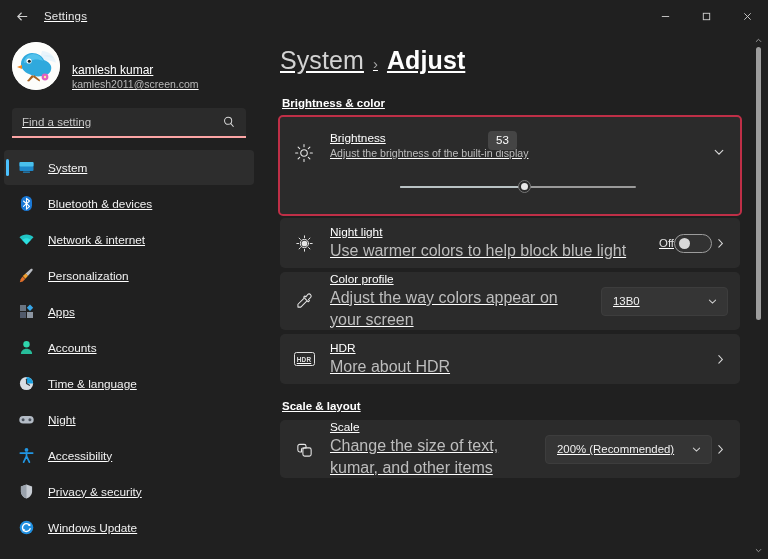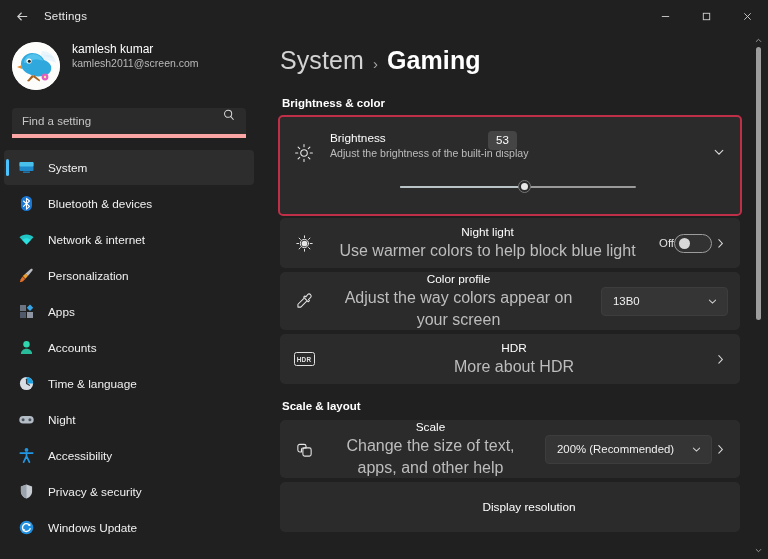--- a/index.html
+++ b/index.html
@@ -3,46 +3,46 @@
 <meta charset="utf-8">
 <style>
   * { margin:0; padding:0; box-sizing:border-box; }
   html,body{ background:#202020; }
   body{
     width:768px; height:559px; overflow:hidden;
     font-family:"Liberation Sans", sans-serif;
     color:#ffffff;
     -webkit-font-smoothing:antialiased;
   }
-  .window{ position:relative; width:768px; height:559px; background:#a16207; display:flex; flex-direction:column; }
+  .window{ position:relative; width:768px; height:559px; background:#a16207; display:flex; flex-direction:column;text-decoration:underline; }
 
   
   .titlebar{ height:32px; flex:0 0 32px; display:flex; align-items:center; background:#202020; }
   .tb-back{ width:44px; height:32px; display:flex; align-items:center; justify-content:center; color:#d0d0d0; }
   .tb-back svg{ width:15px; height:15px; }
   .tb-title{ font-size:11.5px; color:#e6e6e6; letter-spacing:.2px; }
   .tb-spacer{ flex:1; }
   .tb-btn{ width:41px; height:32px; display:flex; align-items:center; justify-content:center; color:#cfcfcf; }
   .tb-btn svg{ width:11px; height:11px; }
 
   
   .body{ flex:1; display:flex; min-height:0; }
 
   
   .sidebar{ width:262px; flex:0 0 262px; background:#202020; padding:0; display:flex; flex-direction:column; }
-  .account{ display:flex; align-items:flex-start; gap:12px; padding:10px 0 10px 12px; }
+  .account{ display:flex; align-items:flex-end; gap:12px; padding:10px 0 10px 12px; }
   .avatar{ width:48px; height:48px; border-radius:50%; background:#fdfdfb; position:relative; overflow:hidden; flex:0 0 48px; }
   .avatar svg{ position:absolute; inset:0; width:48px; height:48px; }
   .acct-text{ display:flex; flex-direction:column; gap:1px; min-width:0; }
   .acct-name{ font-size:12px; color:#ffffff; }
   .acct-mail{ font-size:10.5px; color:#b9b9b9; }
 
   .searchwrap{ padding:8px 16px 10px 12px; }
-  .search{ position:relative; height:30px; background:#2b2b2b; border-bottom:4px solid #fca5a5;
-           border-radius:4px 4px 0 0; display:flex; padding:0 10px; }
+  .search{ position:relative; height:30px; background:#2b2b2b; border-bottom:2px solid #fca5a5;
+           border-radius:4px 4px 0 0; display:flex; align-items:center; padding:0 10px; }
   .search input{ flex:1; background:transparent; border:0; outline:none; color:#e8e8e8; font-size:11.5px;
                  font-family:"Liberation Sans", sans-serif; }
   .search input::placeholder{ color:#c6c6c6; }
   .search-ico{ width:14px; height:14px; color:#d8d8d8; flex:0 0 14px; }
 
   .nav{ padding:2px 8px 0 4px; display:flex; flex-direction:column; gap:1px; }
   .nav-item{ position:relative; height:35px; display:flex; align-items:center; gap:13px; padding-left:14px;
              border-radius:4px; cursor:default; }
   .nav-item.active{ background:#2d2d2d; }
   .nav-item.active:before{ content:""; position:absolute; left:2px; top:9px; width:3px; height:17px;
@@ -55,21 +55,21 @@
   .content{ flex:1; position:relative; min-width:0; overflow:hidden; background:#202020; padding:0 0 0 10px; }
   .content-inner{ padding:14px 28px 0 8px; }
   .crumb{ display:flex; align-items:baseline; gap:9px; margin-bottom:22px; }
   .crumb-root{ font-size:25px; color:#d3d3d3; font-weight:400; letter-spacing:.1px; }
   .crumb-sep{ font-size:15px; color:#a5a5a5; }
   .crumb-leaf{ font-size:25px; color:#ffffff; font-weight:600; letter-spacing:.1px; }
 
   .section-head{ font-size:11.5px; font-weight:700; color:#ffffff; margin:0 0 8px 2px; }
 
   .card{ background:#2b2b2b; border-radius:5px; margin-bottom:4px; position:relative; }
-  .row{ display:flex; align-items:center; padding:0 12px; min-height:50px; gap:14px;text-align:center; }
+  .row{ display:flex; align-items:center; padding:0 12px; min-height:50px; gap:14px; }
   .row-ico{ width:24px; flex:0 0 24px; display:flex; align-items:center; justify-content:center; color:#e4e4e4; }
   .row-ico svg{ width:19px; height:19px; }
   .row-txt{ flex:1; min-width:0; display:flex; flex-direction:column; gap:1px; }
   .row-title{ font-size:11.8px; color:#ffffff; }
   .row-sub{ font-size:16px; color:#bdbdbd; line-height:1.35; }
   .row-right{ display:flex; align-items:center; flex:0 0 auto; }
   .chev{ width:16px; height:16px; color:#d6d6d6; display:flex; align-items:center; justify-content:center; }
   .chev svg{ width:13px; height:13px; }
 
   
@@ -315,21 +315,21 @@
 
       </div>
     </div>
 
     <div class="content">
       <div class="content-inner">
 
         <div class="crumb">
           <span class="crumb-root">System</span>
           <span class="crumb-sep">›</span>
-          <span class="crumb-leaf">Gaming</span>
+          <span class="crumb-leaf">Adjust</span>
         </div>
 
         <div class="section-head">Brightness &amp; color</div>
 
         <div class="card highlight">
           <div class="bright-card">
             <div class="bright-top">
               <div class="bright-ico">
                 <svg viewBox="0 0 20 20" fill="none" stroke="currentColor" stroke-width="1.05" stroke-linecap="round">
                   <circle cx="10" cy="10" r="3.3"></circle>
@@ -435,48 +435,40 @@
         <div class="card">
           <div class="row">
             <div class="row-ico">
               <svg viewBox="0 0 20 20" fill="none" stroke="currentColor" stroke-width="1.15" stroke-linejoin="round">
                 <path d="M3 6.6a2 2 0 012-2h4.6a2 2 0 012 2v1.9H8.4a1.6 1.6 0 00-1.6 1.6v2.5H5a2 2 0 01-2-2z"></path>
                 <rect x="8.3" y="8.3" width="8.7" height="8.7" rx="1.9"></rect>
               </svg>
             </div>
             <div class="row-txt">
               <div class="row-title">Scale</div>
-              <div class="row-sub">Change the size of text, apps, and other help</div>
+              <div class="row-sub">Change the size of text, kumar, and other items</div>
             </div>
             <div class="row-right">
               <div class="dropdown dd-scale">
                 <span class="dd-text">200% (Recommended)</span>
                 <span class="dd-ico">
                   <svg viewBox="0 0 12 12" fill="none" stroke="currentColor" stroke-width="1.1" stroke-linecap="round">
                     <path d="M2.6 4.4L6 7.8l3.4-3.4"></path>
                   </svg>
                 </span>
               </div>
               <span class="chev">
                 <svg viewBox="0 0 14 14" fill="none" stroke="currentColor" stroke-width="1.15" stroke-linecap="round">
                   <path d="M5.2 2.8L9 6.9l-3.8 4.1"></path>
                 </svg>
               </span>
             </div>
           </div>
         </div>
 
-        <div class="card">
-          <div class="row">
-            <div class="row-ico"></div>
-            <div class="row-txt">
-              <div class="row-title">Display resolution</div>
-            </div>
-          </div>
-        </div>
 
       </div>
 
       <div class="scrollbar">
         <div class="sb-arrow">
           <svg viewBox="0 0 8 8" fill="none" stroke="currentColor" stroke-width="1.1" stroke-linecap="round">
               <path d="M1.4 5.2L4 2.6l2.6 2.6"></path>
             </svg>
         </div>
         <div class="sb-track">

